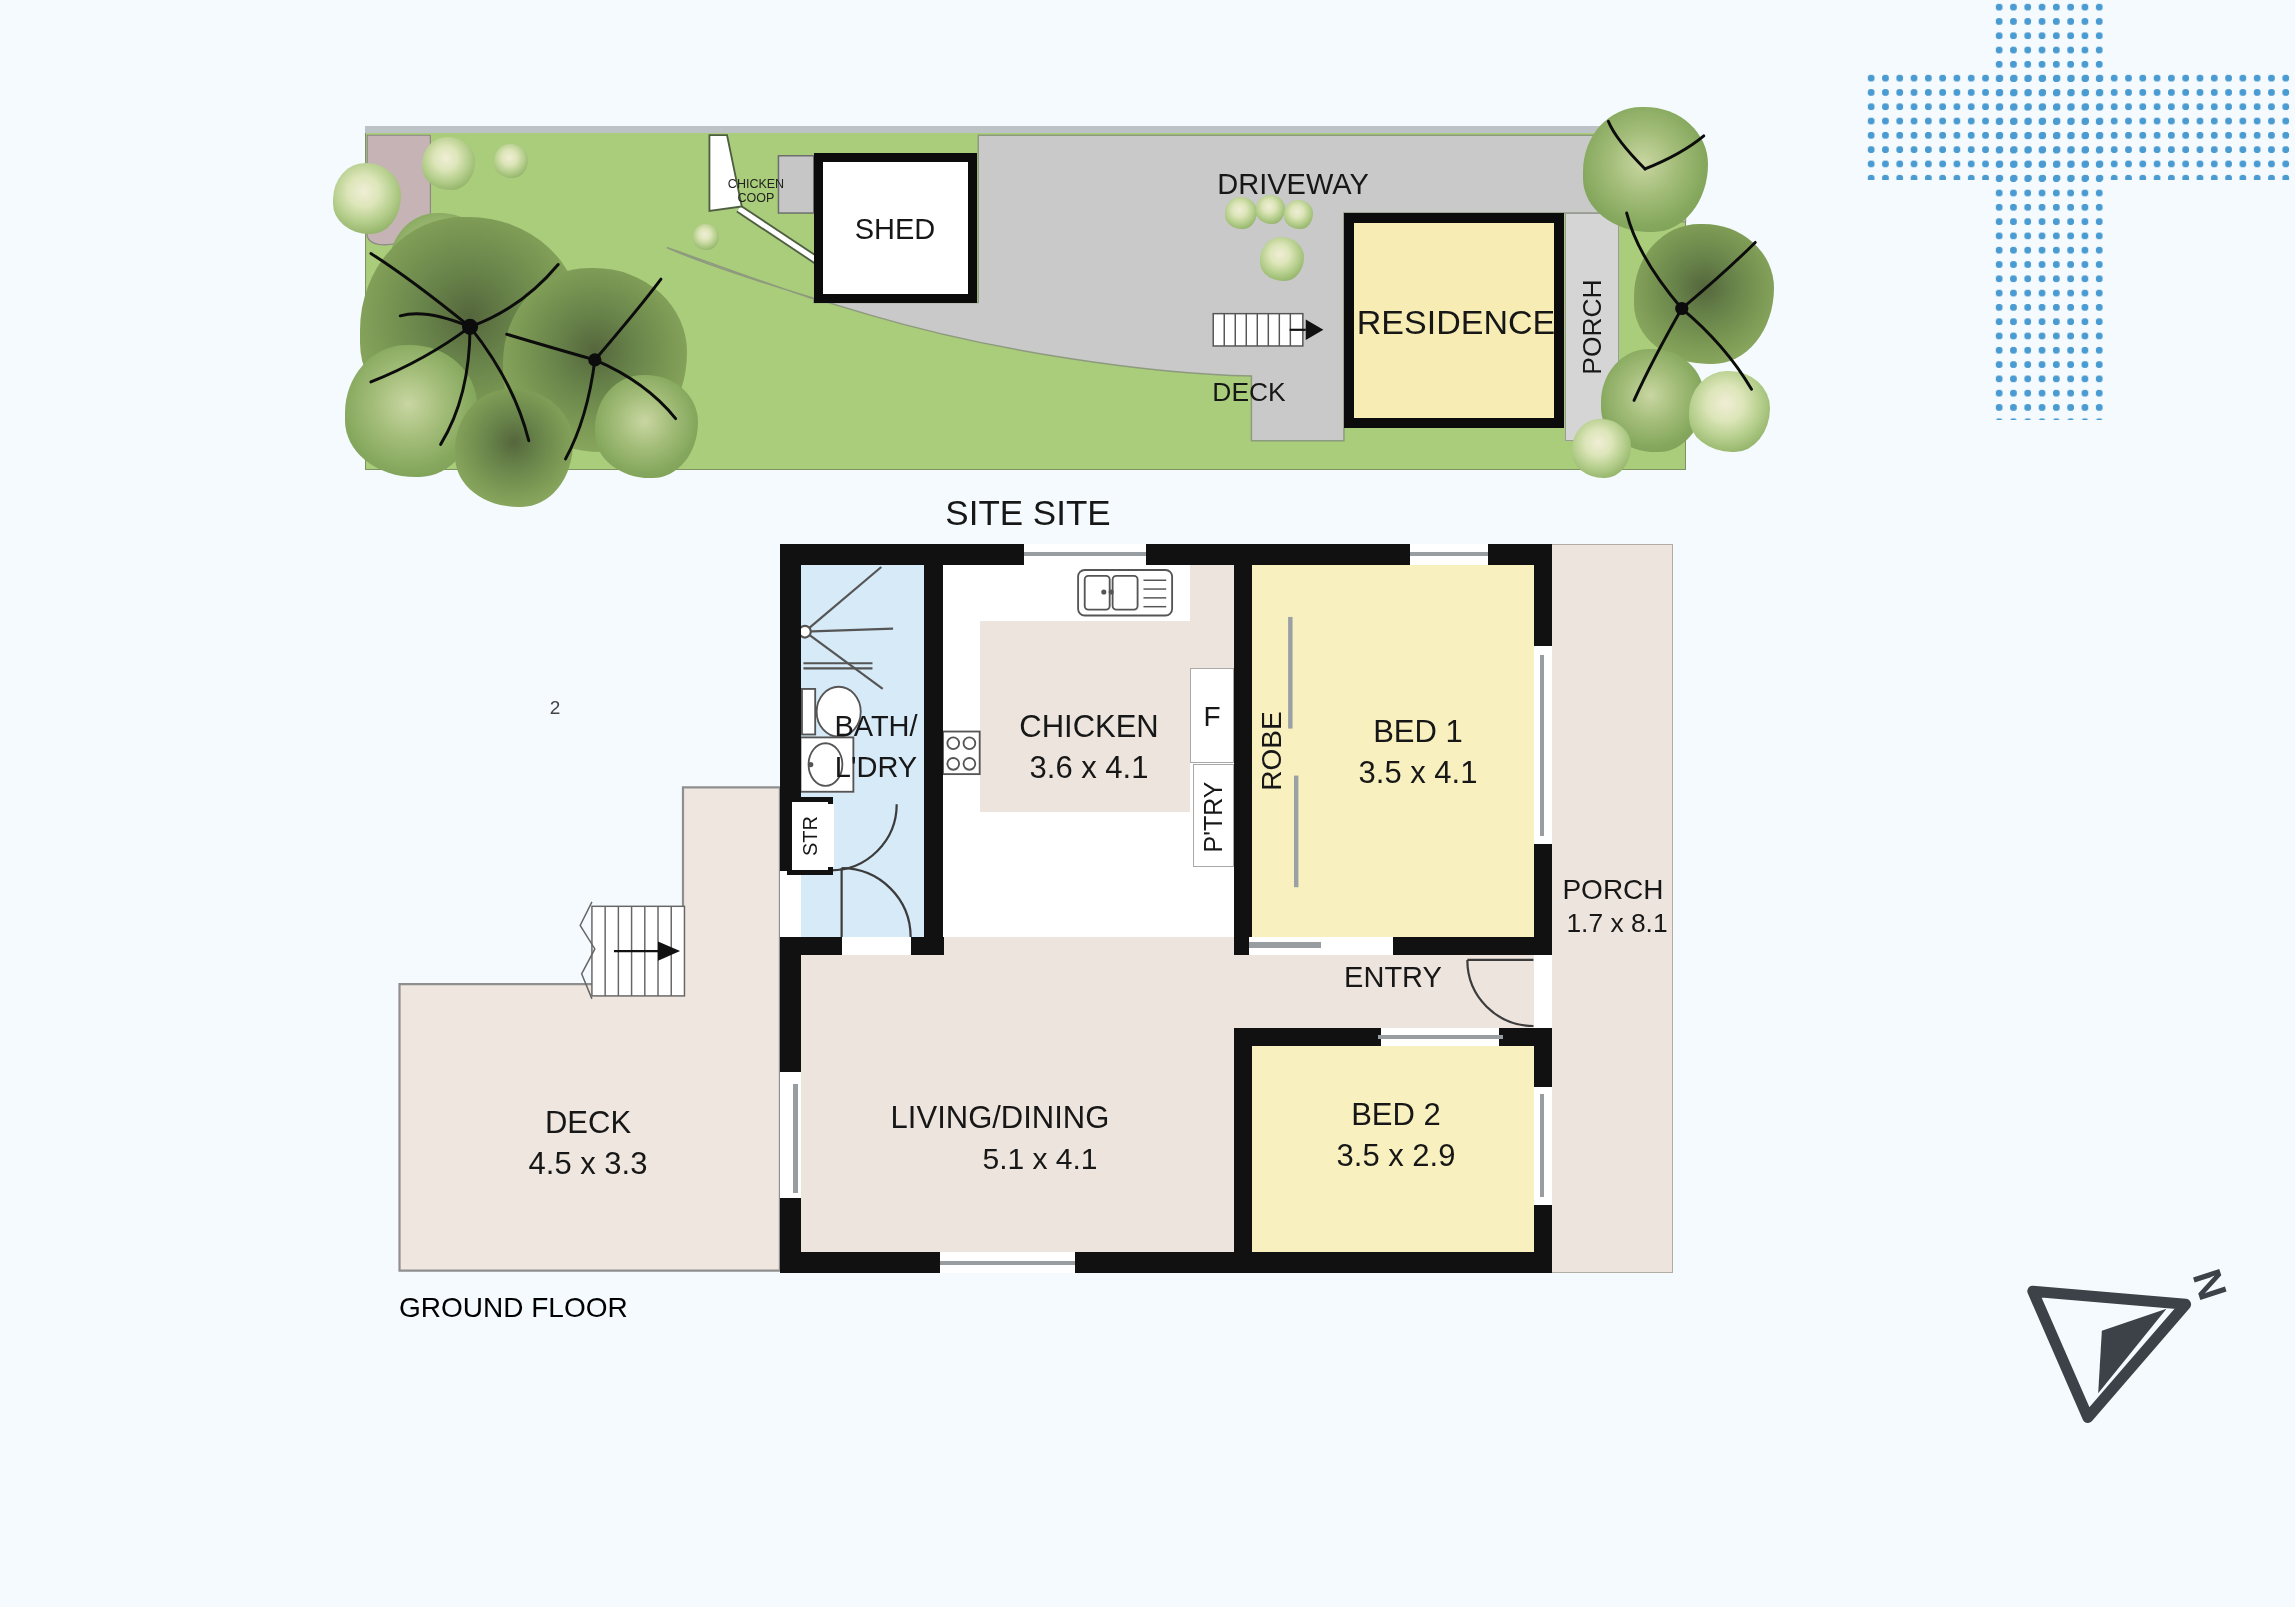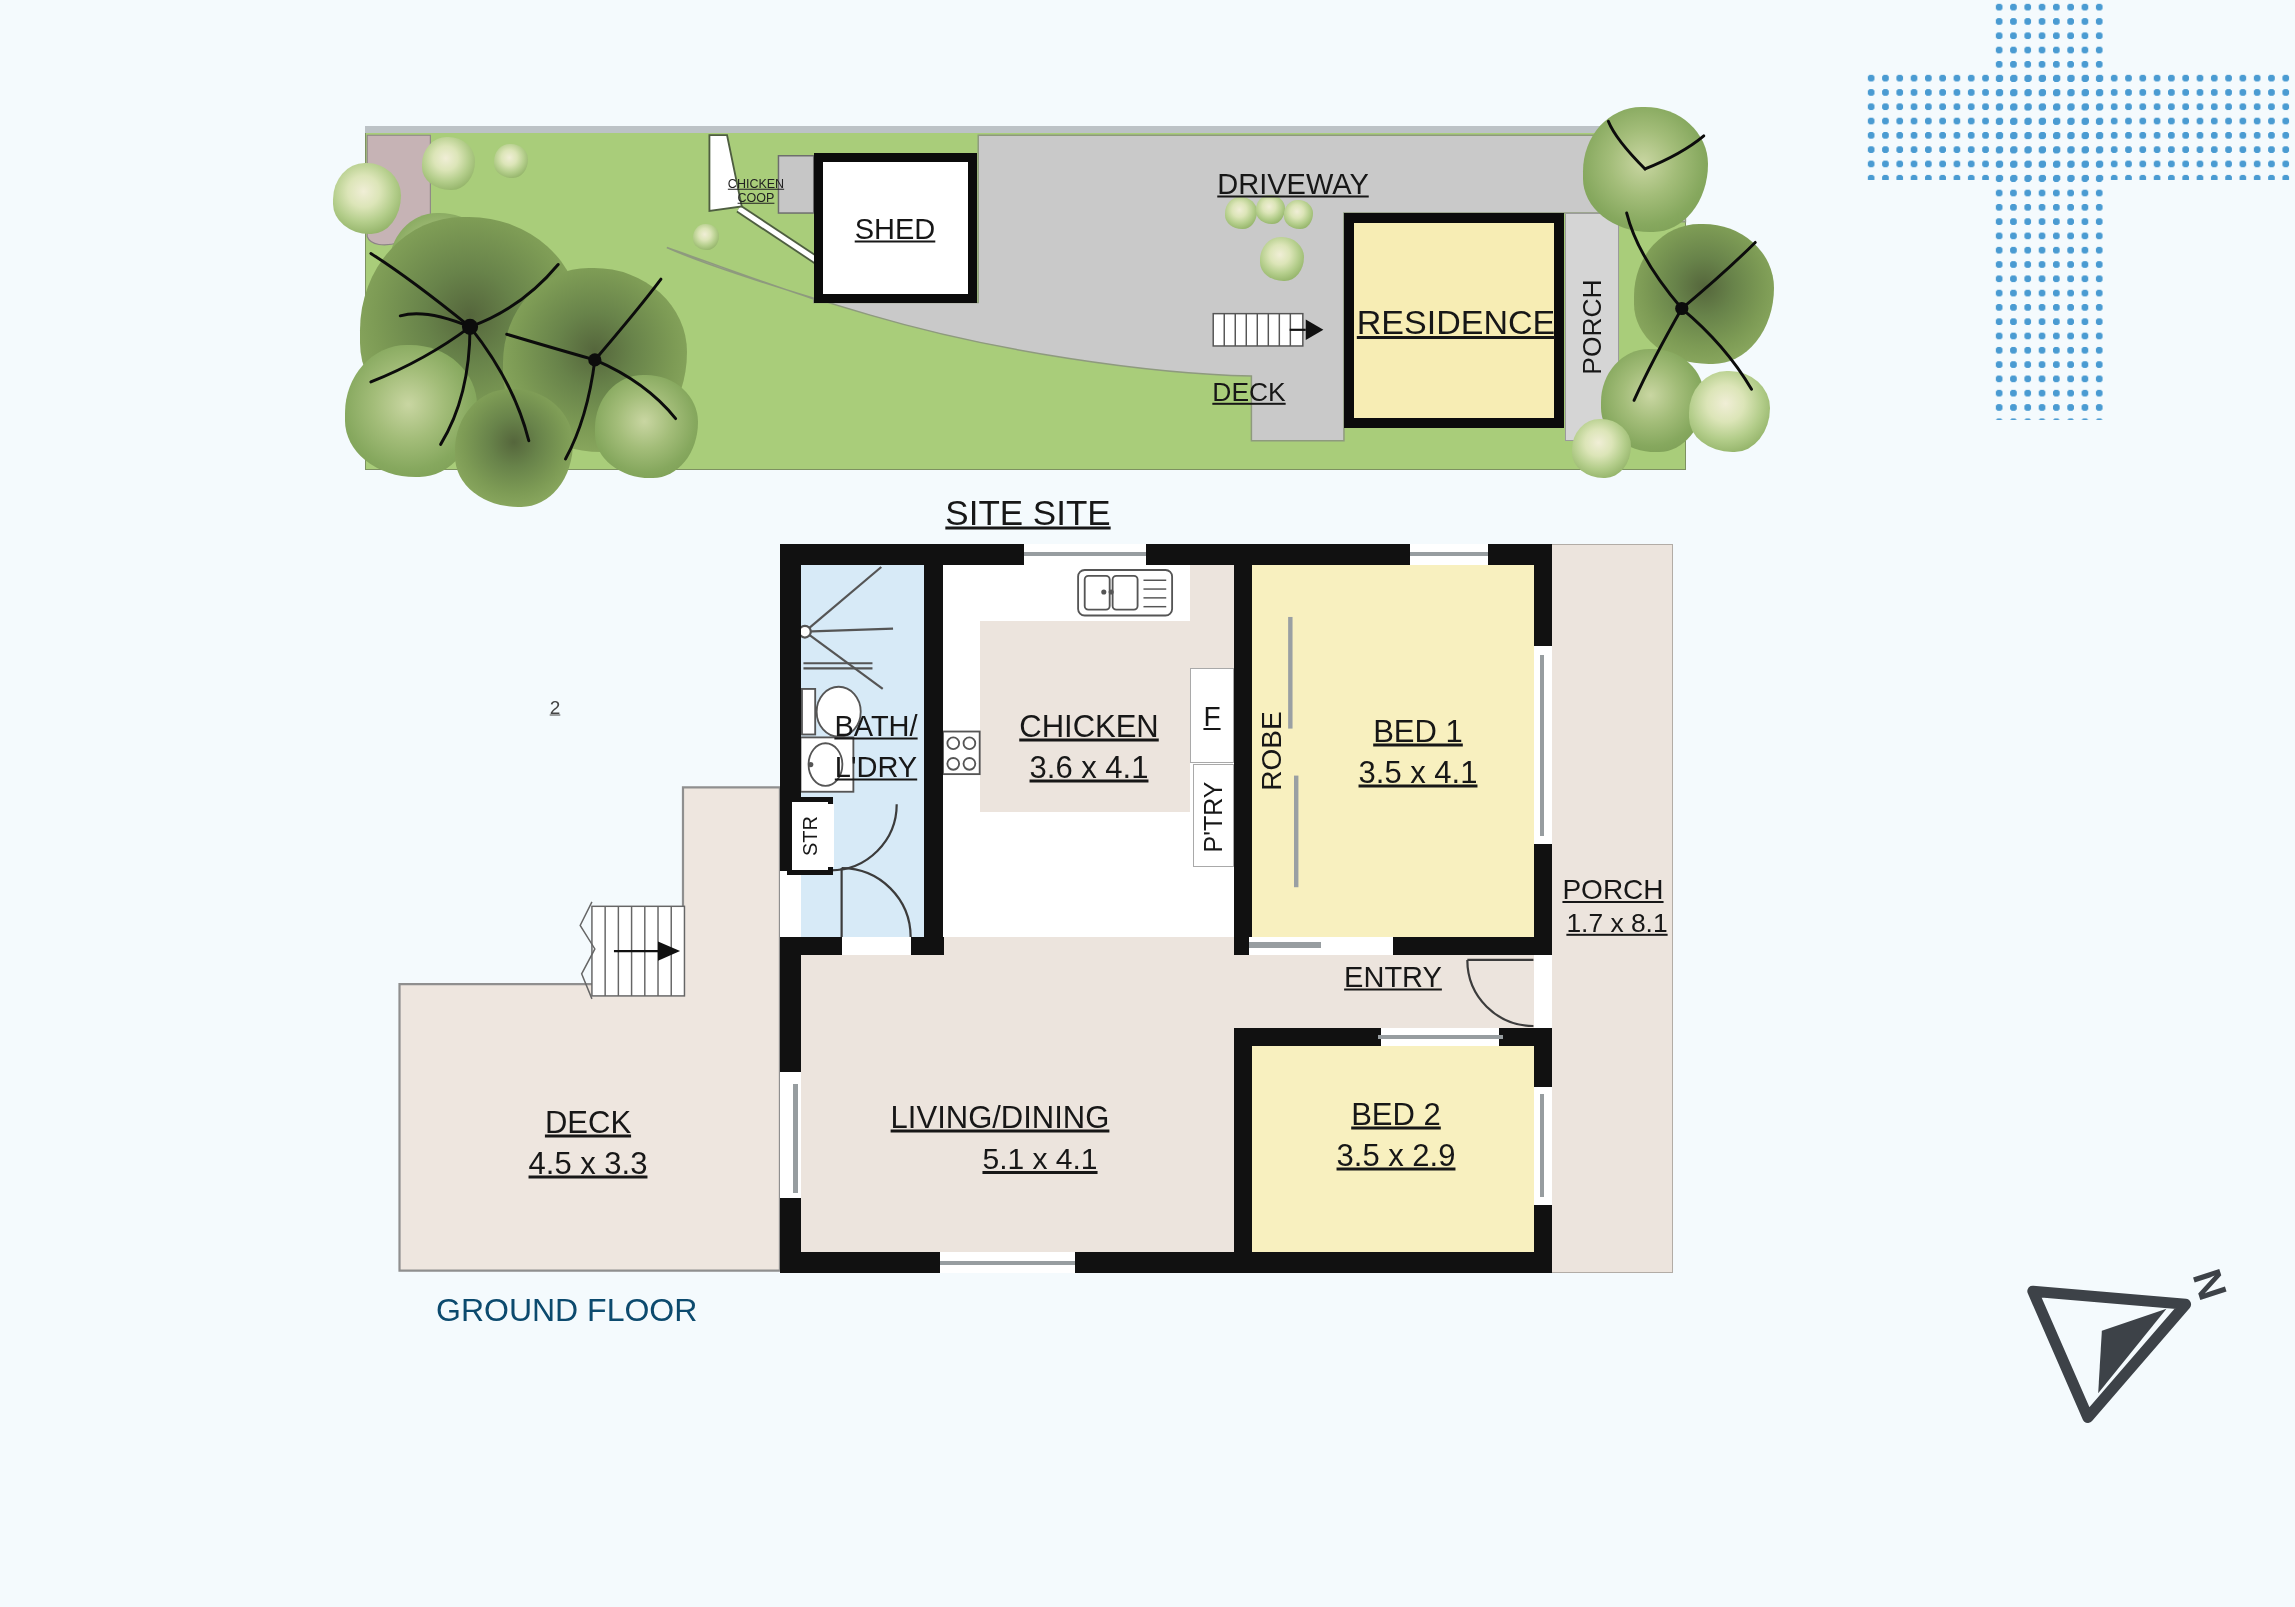--- a/index.html
+++ b/index.html
@@ -3,21 +3,21 @@
 <meta charset="utf-8">
 <style>
   html,body{margin:0;padding:0;}
   .canvas{position:relative;width:2295px;height:1607px;background:#f4fafd;overflow:hidden;
           font-family:"Liberation Sans",sans-serif;}
   .abs{position:absolute;}
   .wall{position:absolute;background:#111;}
   .fill{position:absolute;}
   .wgap{position:absolute;background:#fff;}
   .wbar{position:absolute;background:#979da0;}
-  .lbl{position:absolute;transform:translate(-50%,-50%);color:#171717;white-space:nowrap;line-height:1;text-decoration:underline;}
+  .lbl{position:absolute;transform:translate(-50%,-50%);color:#171717;white-space:nowrap;line-height:1;}
   .vlbl{position:absolute;transform:translate(-50%,-50%) rotate(-90deg);color:#171717;white-space:nowrap;line-height:1;}
   .tree{position:absolute;border-radius:48% 52% 45% 55%/53% 47% 56% 44%;}
   .tree-light{background:radial-gradient(circle at 45% 40%,#f0eed6 0%,#dce5b8 28%,#b3cd8a 55%,#93b369 78%,#81a35a 100%);}
   .tree-mid{background:radial-gradient(circle at 48% 45%,#c9d6a2 0%,#a3bd79 35%,#86a85e 65%,#75964f 100%);}
   .tree-dark{background:radial-gradient(circle at 50% 45%,#55663c 0%,#68834a 28%,#7d9b55 58%,#8dab61 82%,#97b468 100%);}
   .dots{position:absolute;background-image:radial-gradient(circle,#4a9bd2 3.3px,transparent 3.8px);background-size:14.3px 14.3px;}
   .banner{position:absolute;left:0;right:0;display:flex;align-items:center;}
 </style>
 </head>
 <body>
@@ -236,21 +236,21 @@
   <div class="lbl" style="left:588px;top:1163px;font-size:31px;z-index:7;">4.5 x 3.3</div>
   <div class="lbl" style="left:876px;top:726px;font-size:29px;z-index:7;">BATH/</div>
   <div class="lbl" style="left:876px;top:767px;font-size:29px;z-index:7;">L'DRY</div>
   <div class="lbl" style="left:1393px;top:977px;font-size:29px;z-index:7;">ENTRY</div>
   <div class="vlbl" style="left:1272px;top:751px;font-size:28px;z-index:7;">ROBE</div>
   <div class="vlbl" style="left:1213px;top:817px;font-size:25px;z-index:7;">P'TRY</div>
   <div class="lbl" style="left:1212px;top:717px;font-size:28px;z-index:7;">F</div>
   <div class="vlbl" style="left:810px;top:836px;font-size:20px;z-index:7;">STR</div>
   <div class="lbl" style="left:1613px;top:890px;font-size:28px;z-index:7;">PORCH</div>
   <div class="lbl" style="left:1617px;top:923px;font-size:26.4px;z-index:7;">1.7 x 8.1</div>
-  <div class="abs" style="left:399px;top:1294px;font-size:32px;color:#0c4a6e;z-index:7;line-height:1;margin-left:37px;">GROUND FLOOR</div>
+  <div class="abs" style="left:399px;top:1294px;font-size:28px;color:#000000;z-index:7;line-height:1;">GROUND FLOOR</div>
   <div class="lbl" style="left:555px;top:707px;font-size:19px;color:#444;z-index:7;">2</div>
 
   <svg class="abs" style="left:0;top:0;z-index:3;" width="2295" height="1607" viewBox="0 0 3125 2188">
     <polygon points="2768,1758 2976,1776 2843,1930" fill="none" stroke="#3d4248" stroke-width="15" stroke-linejoin="round"></polygon>
     <polygon points="2862,1812 2950,1782 2857,1897" fill="#3d4248"></polygon>
   </svg>
   <div class="abs" style="left:2195px;top:1262px;font-size:40px;font-weight:700;color:#3d4248;transform:rotate(72deg);z-index:3;">N</div>
 
 
 </div>

